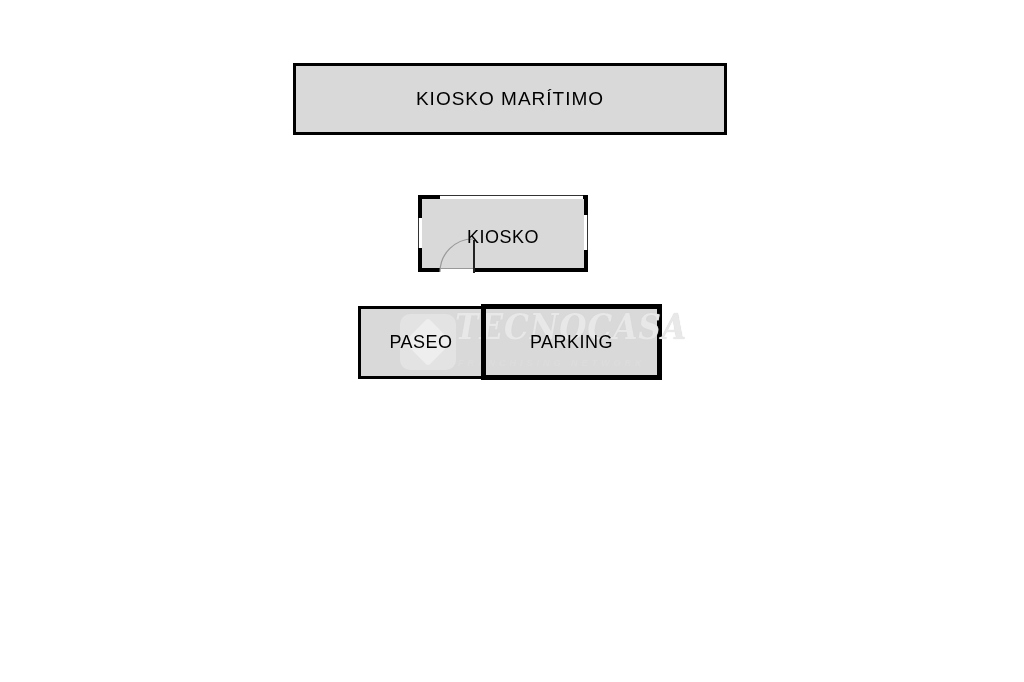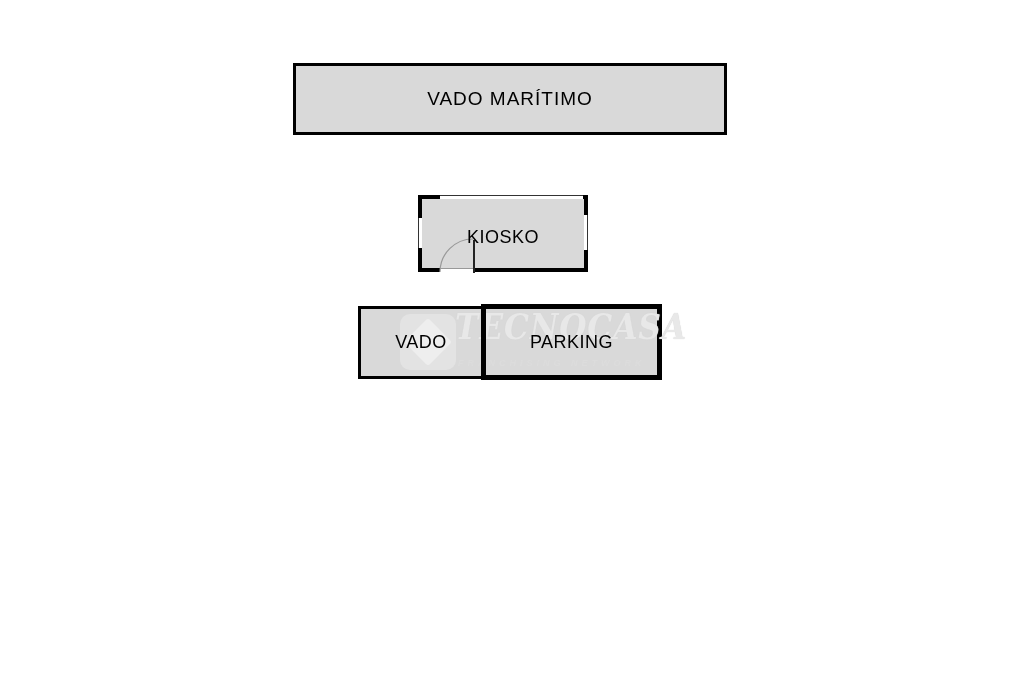--- a/index.html
+++ b/index.html
@@ -47,21 +47,21 @@
 
   
   .divider { position:absolute; left:481px; top:304px; width:5px; height:76px; background:#000; z-index:3; }
 </style>
 </head>
 <body>
 
 <div class="canvas">
 
   <div class="area paseo">
-    <span class="lbl">VADO MARÍTIMO</span>
+    <span class="lbl">KIOSKO MARÍTIMO</span>
   </div>
 
   <div class="area kiosko">
     <span class="lbl">KIOSKO</span>
     <span class="win win-top"></span>
     <span class="win win-left"></span>
     <span class="win win-right"></span>
     <span class="door-gap"></span>
     <span class="door-leaf"></span>
     <svg class="door-arc" viewBox="0 0 40 40">
@@ -71,21 +71,21 @@
 
   <div class="watermark">
     <div class="wm-logo">
       <div class="wm-diamond"></div>
     </div>
     <div class="wm-brand">TECNOCASA</div>
     <div class="wm-tagline">FRANCHISING NETWORK</div>
   </div>
 
   <div class="area vado">
-    <span class="lbl">VADO</span>
+    <span class="lbl">PASEO</span>
   </div>
 
   <div class="area parking">
     <span class="lbl">PARKING</span>
   </div>
 
   <div class="divider"></div>
 
 </div>
 

